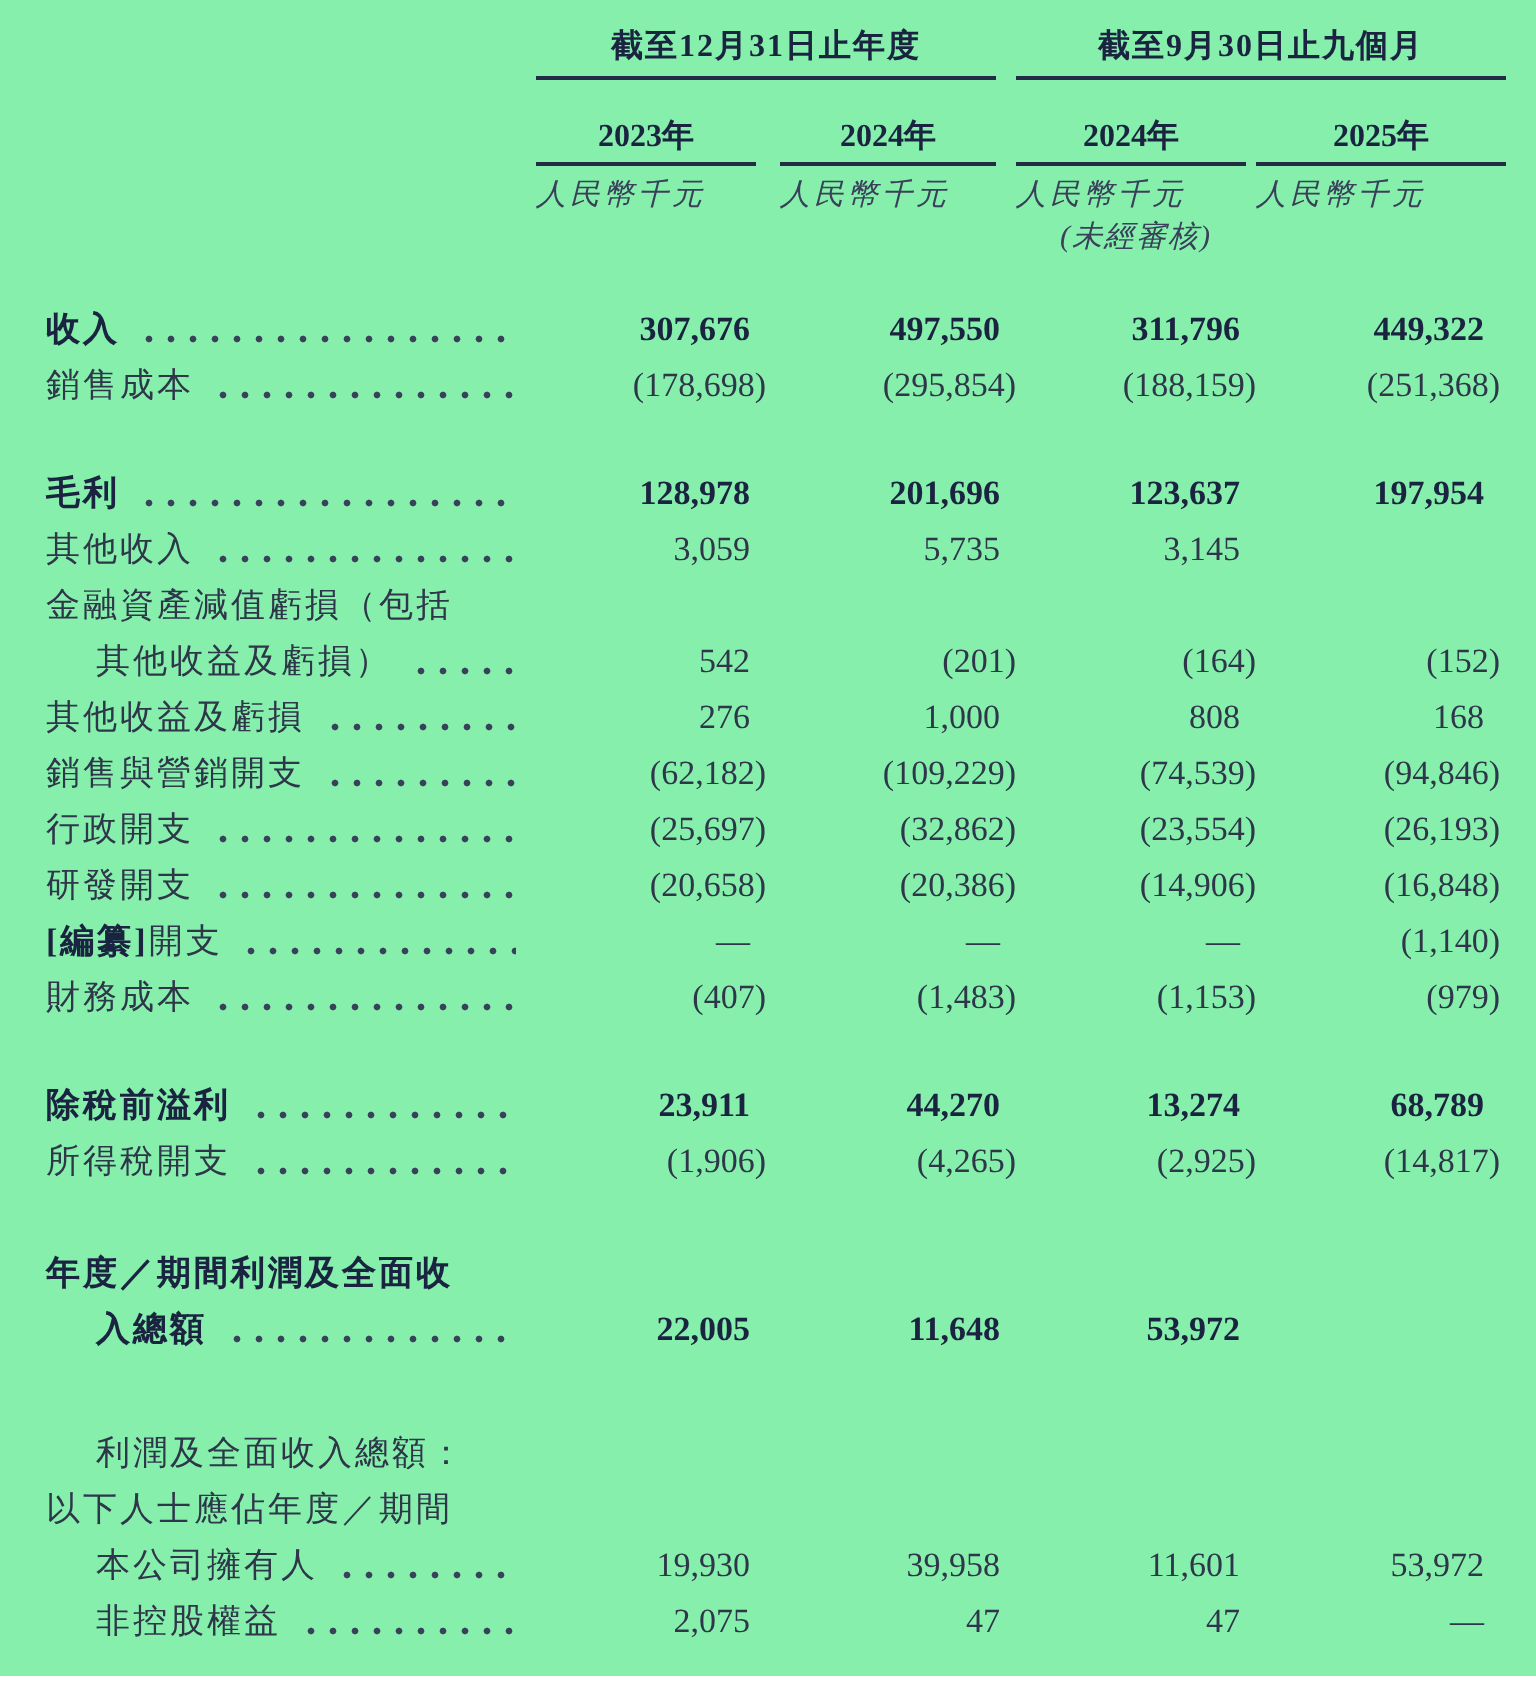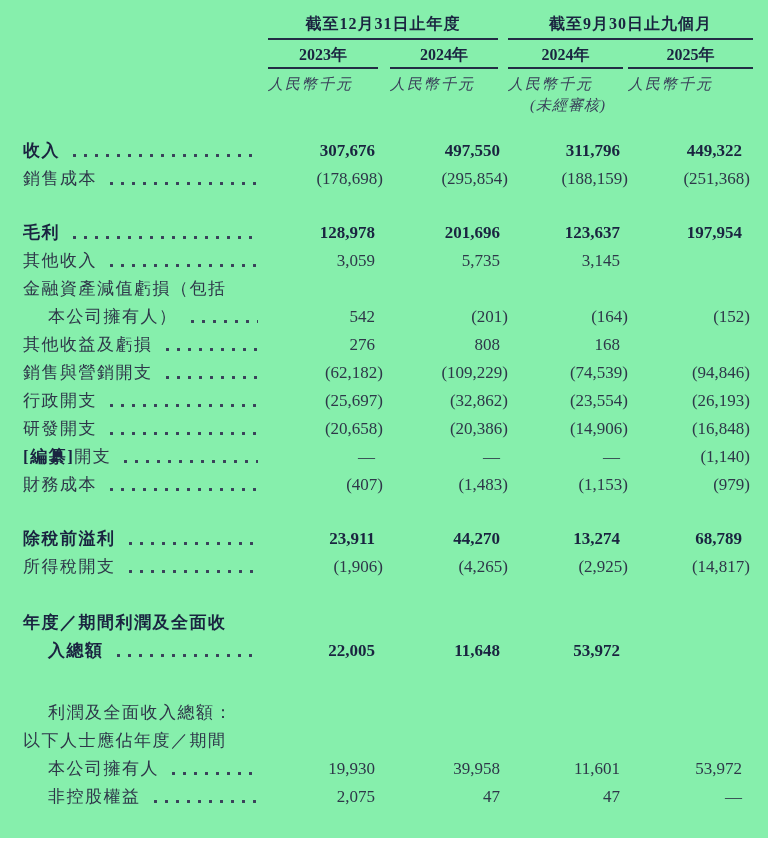--- a/index.html
+++ b/index.html
@@ -20,21 +20,21 @@
   
   .gcell{
     text-align:center;font-weight:bold;font-size:16px;letter-spacing:1px;
     color:#1a2440;border-bottom:2px solid #232c45;padding-bottom:4px;
     line-height:20px;white-space:nowrap;
   }
   .g1{grid-column:2 / 4;margin-right:10px;}
   .g2{grid-column:4 / 6;margin-right:-3px;}
   .ycell{
     text-align:center;font-weight:bold;font-size:16px;color:#1a2440;
-    border-bottom:2px solid #232c45;padding-bottom:3px;margin-top:5px;
+    border-bottom:2px solid #232c45;padding-bottom:3px;margin-top:19px;
     line-height:19px;white-space:nowrap;
   }
   .y1{grid-column:2;margin-right:5px;}
   .y2{grid-column:3;margin-left:7px;margin-right:10px;}
   .y3{grid-column:4;margin-right:5px;}
   .y4{grid-column:5;margin-right:-3px;}
   .ucell{
     text-align:left;font-style:italic;font-size:15px;letter-spacing:2px;
     padding-top:6px;line-height:18px;white-space:nowrap;color:#39415a;
   }
@@ -147,34 +147,35 @@
         <div class="lbl">
           <span>金融資產減值虧損（包括</span>
         </div>
         <div class="val"></div>
         <div class="val"></div>
         <div class="val"></div>
         <div class="val"></div>
       </div>
       <div class="row">
         <div class="lbl ind">
-          <span>本公司擁有人）</span>
+          <span>其他收益及虧損）</span>
           <span class="dots"></span>
         </div>
         <div class="val">542</div>
         <div class="val paren">(201)</div>
         <div class="val paren">(164)</div>
         <div class="val paren">(152)</div>
       </div>
       <div class="row">
         <div class="lbl">
           <span>其他收益及虧損</span>
           <span class="dots"></span>
         </div>
         <div class="val">276</div>
+        <div class="val">1,000</div>
         <div class="val">808</div>
         <div class="val">168</div>
       </div>
       <div class="row">
         <div class="lbl">
           <span>銷售與營銷開支</span>
           <span class="dots"></span>
         </div>
         <div class="val paren">(62,182)</div>
         <div class="val paren">(109,229)</div>

